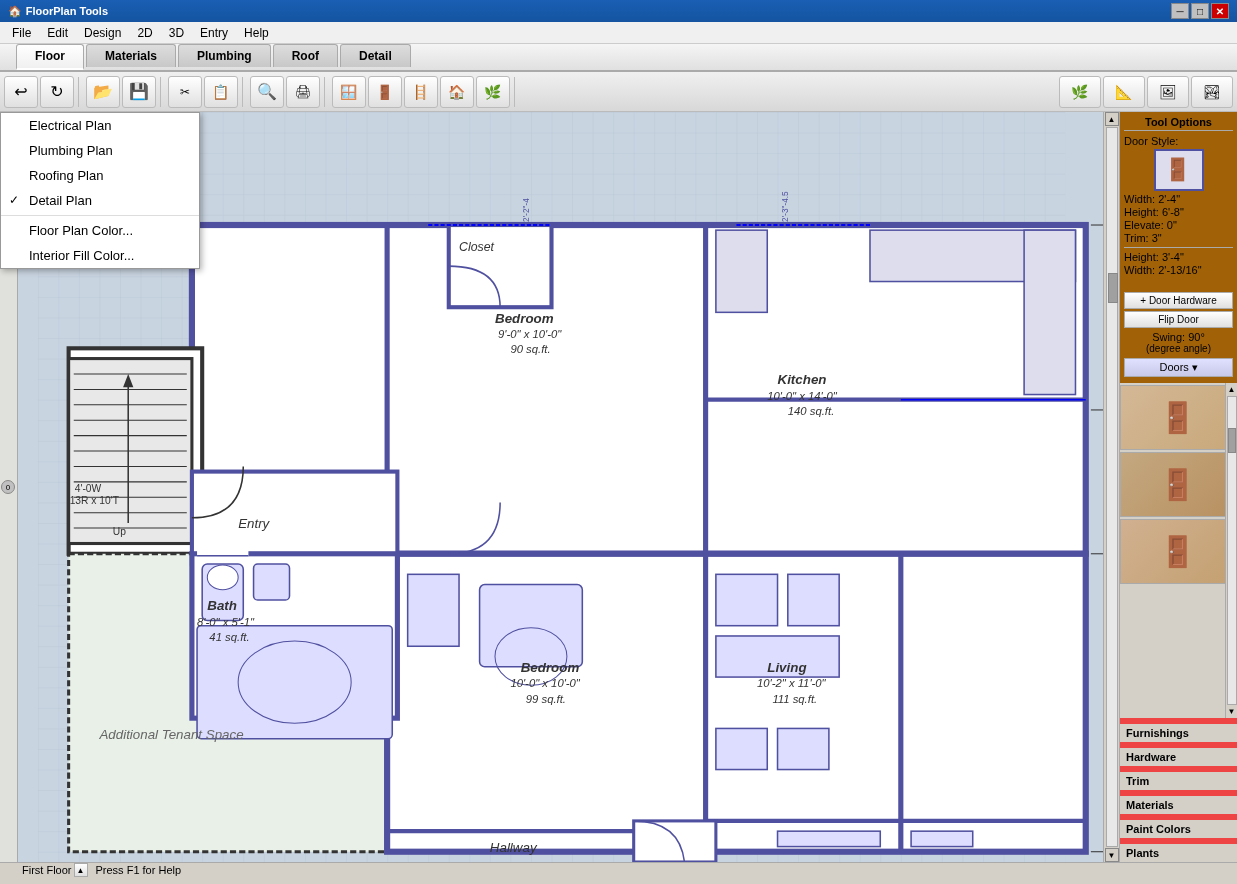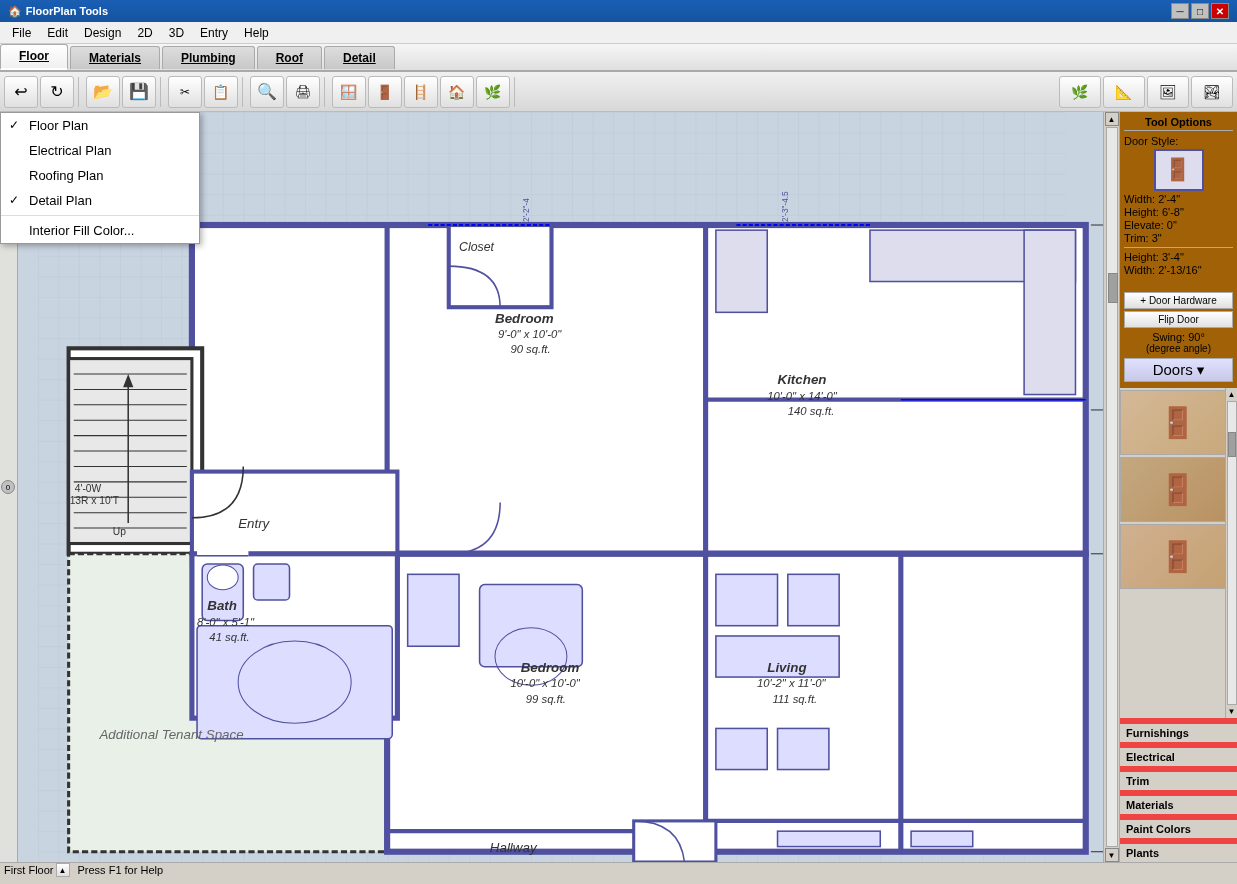--- a/index.html
+++ b/index.html
@@ -46,24 +46,23 @@
       font-size: 12px;
       cursor: pointer;
       color: #000;
     }
 
     
     #tabs-bar {
       background: linear-gradient(to bottom, #f5f5f5, #e0e0e0);
       height: 28px;
       display: flex;
-      align-items: center;
-      padding: 0 0;
+      align-items: flex-start;
+      padding: 0 16px;
       border-bottom: 2px solid #aaa;
-      text-decoration: underline;
     }
     .tab {
       padding: 4px 18px;
       background: linear-gradient(to bottom, #ddd, #c8c8c8);
       border: 1px solid #aaa;
       border-bottom: none;
       cursor: pointer;
       font-size: 12px;
       font-weight: bold;
       color: #000;
@@ -514,25 +513,26 @@
         <div class="scroll-thumb" style="position:absolute;top:20%;"></div>
       </div>
       <div class="scroll-arrow">▼</div>
     </div>
 
     <div id="left-ruler" style="position:absolute;left:0;top:0;width:18px;height:100%;background:#e0e0dc;border-right:1px solid #aaa;font-size:8px;overflow:hidden;">
       <div id="zero-badge" style="position:absolute;left:1px;top:50%;transform:translateY(-50%);background:#c0c0c0;border:1px solid #888;border-radius:50%;width:14px;height:14px;display:flex;align-items:center;justify-content:center;font-size:8px;">0</div>
     </div>
 
     <div id="dropdown-menu" style="position:absolute;top:0;left:0;width:200px;background:white;border:1px solid #999;box-shadow:2px 2px 6px rgba(0,0,0,0.3);z-index:1000;">
-      <div class="dropdown-item checked">Floor Plan</div>
       <div class="dropdown-item">Electrical Plan</div>
+      <div class="dropdown-item">Plumbing Plan</div>
       <div class="dropdown-item">Roofing Plan</div>
       <div class="dropdown-item checked">Detail Plan</div>
       <div class="dropdown-separator"></div>
+      <div class="dropdown-item">Floor Plan Color...</div>
       <div class="dropdown-item">Interior Fill Color...</div>
     </div>
 
   </div>
 
   <div id="right-panel" style="width:118px;background:#a16207;border-left:1px solid #aaa;display:flex;flex-direction:column;font-size:11px;">
 
     <div id="tool-options" style="padding:4px;">
       <div style="font-weight:bold;font-size:11px;margin-bottom:4px;text-align:center;border-bottom:1px solid #aaa;padding-bottom:2px;">Tool Options</div>
 
@@ -549,21 +549,21 @@
 
       <div style="font-size:11px;margin:1px 0;">Height: 3'-4"</div>
       <div style="font-size:11px;margin:1px 0;">Width: 2'-13/16"</div>
 
       <button class="option-btn" style="margin-top:16px;font-size:10px;">+ Door Hardware</button>
       <button class="option-btn" style="font-size:10px;text-align:center;">Flip Door</button>
 
       <div style="font-size:11px;margin:3px 0 0 0;text-align:center;">Swing: 90°</div>
       <div style="font-size:10px;margin:0;text-align:center;">(degree angle)</div>
 
-      <button class="option-btn" style="margin-top:4px;font-size:15px;background:linear-gradient(to bottom,#e0e0ff,#c8c8e8);">Doors ▾</button>
+      <button class="option-btn" style="margin-top:4px;font-size:11px;background:linear-gradient(to bottom,#e0e0ff,#c8c8e8);">Doors ▾</button>
     </div>
 
     <div id="door-thumbnails" style="flex:1;overflow-y:auto;background:#d4d0c8;position:relative;">
       <div class="door-thumb" style="background:linear-gradient(135deg,#d4b896,#c8a87a);border:1px solid #aaa;height:65px;width:100%;display:flex;align-items:center;justify-content:center;cursor:pointer;margin-bottom:2px;">
         <span style="font-size:30px;">🚪</span>
       </div>
       <div class="door-thumb" style="background:linear-gradient(135deg,#c4a880,#b89060);border:1px solid #aaa;height:65px;width:100%;display:flex;align-items:center;justify-content:center;cursor:pointer;margin-bottom:2px;">
         <span style="font-size:30px;">🚪</span>
       </div>
       <div class="door-thumb" style="background:linear-gradient(135deg,#d0b090,#c4a070);border:1px solid #aaa;height:65px;width:100%;display:flex;align-items:center;justify-content:center;cursor:pointer;">
@@ -574,29 +574,29 @@
         <div style="font-size:8px;cursor:pointer;padding:2px;">▲</div>
         <div style="flex:1;width:10px;background:#e8e8e8;border:1px solid #aaa;position:relative;">
           <div style="position:absolute;top:10%;width:8px;height:25px;background:#a0a0a0;border:1px solid #888;"></div>
         </div>
         <div style="font-size:8px;cursor:pointer;padding:2px;">▼</div>
       </div>
     </div>
 
     <div id="panel-footer">
       <div class="panel-footer-item">Furnishings</div>
-      <div class="panel-footer-item">Electrical</div>
+      <div class="panel-footer-item">Hardware</div>
       <div class="panel-footer-item">Trim</div>
       <div class="panel-footer-item">Materials</div>
       <div class="panel-footer-item">Paint Colors</div>
       <div class="panel-footer-item">Plants</div>
     </div>
   </div>
 
 </div>
 
-<div id="status-bar" style="background:#d4d0c8;height:15px;display:flex;align-items:center;padding:0 4px;border-top:1px solid #aaa;font-size:11px;">
+<div id="status-bar" style="background:#d4d0c8;height:15px;display:flex;align-items:center;padding:0 22px;border-top:1px solid #aaa;font-size:11px;">
   <div class="floor-selector" style="display:flex;align-items:center;gap:2px;margin-right:8px;">
     <span>First Floor</span>
     <div class="floor-btn" style="background:linear-gradient(to bottom,#fff,#e0e0e0);border:1px solid #aaa;width:14px;height:14px;font-size:8px;cursor:pointer;display:flex;align-items:center;justify-content:center;">▲</div>
   </div>
   <span>Press F1 for Help</span>
 </div>
 
 </body></html>

